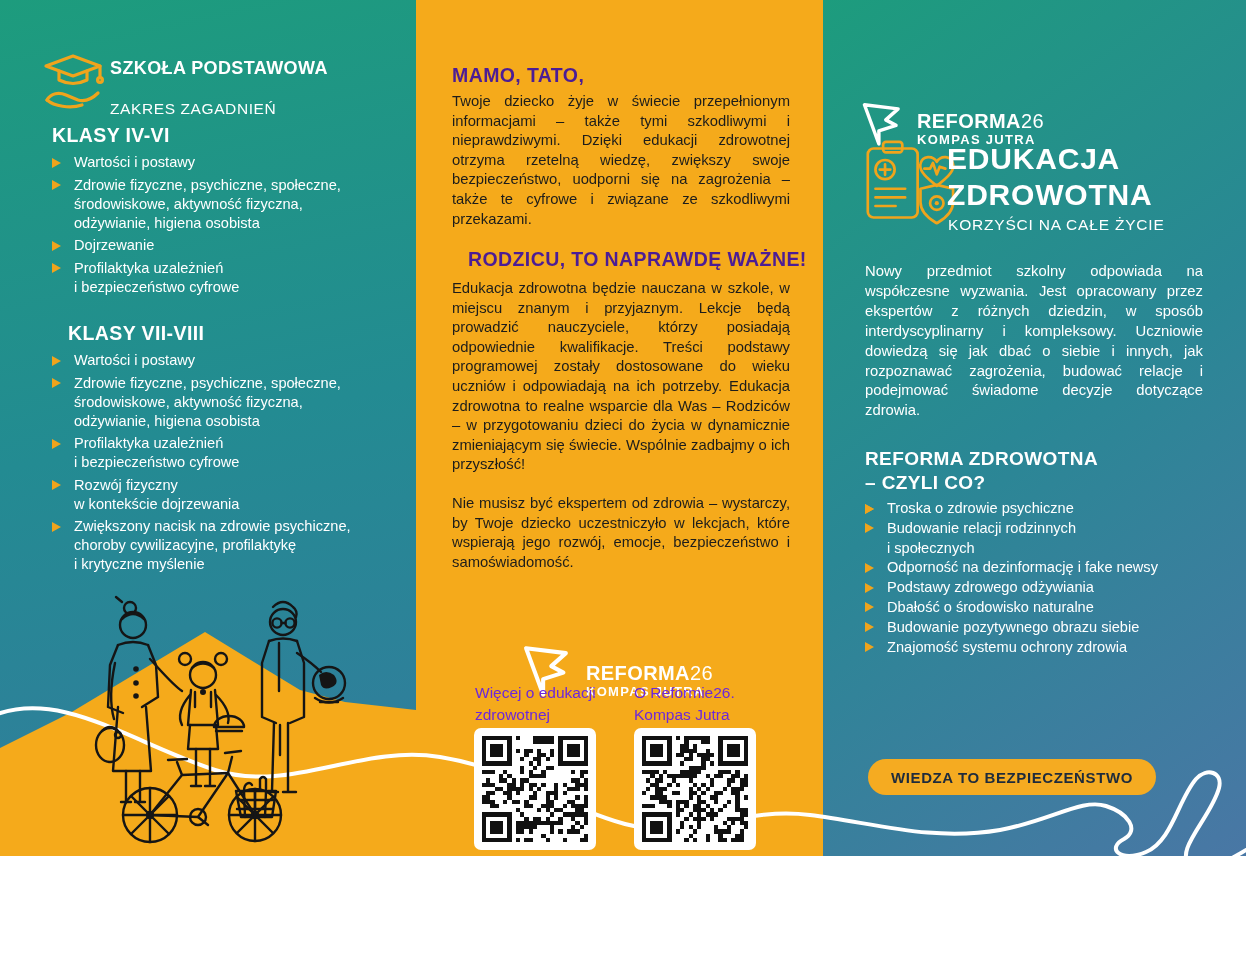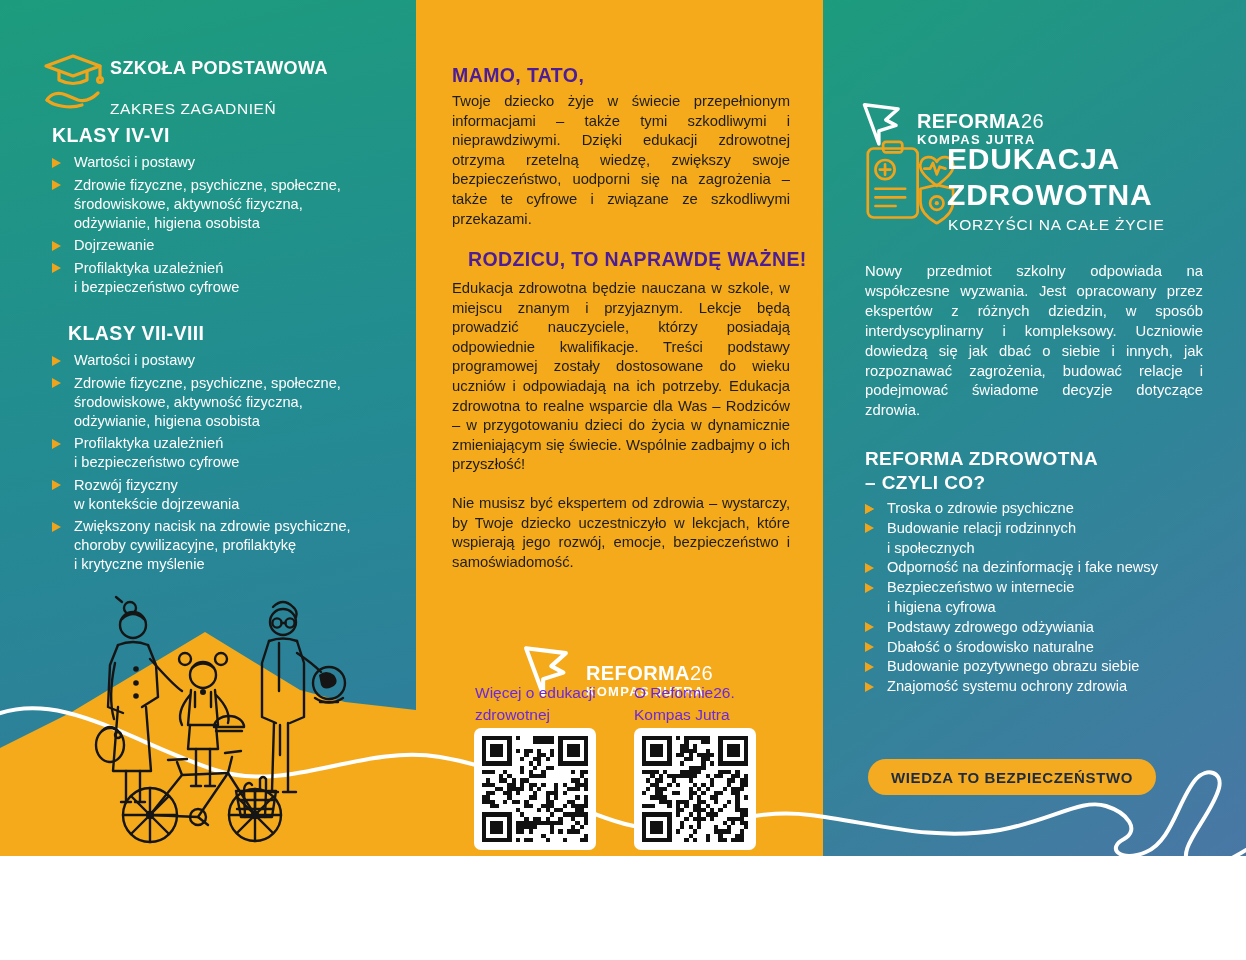--- a/index.html
+++ b/index.html
@@ -648,22 +648,20 @@
 
     <div class="abs h-white" style="left:42px;top:448px;font-size:19px;">REFORMA ZDROWOTNA</div>
     <div class="abs h-white" style="left:42px;top:472px;font-size:19px;">– CZYLI CO?</div>
 
     <ul class="blist tight abs" style="left:42px;top:499px;width:360px;">
       <li><span class="tri"></span></li>
       <li><span class="tri"></span><span class="pre">Troska o zdrowie psychiczne</span></li>
       <li><span class="tri"></span><span class="pre">Budowanie relacji rodzinnych
 i społecznych</span></li>
       <li><span class="tri"></span><span class="pre">Odporność na dezinformację i fake newsy</span></li>
-      <li><span class="tri"></span><span class="pre">Bezpieczeństwo w internecie
-i higiena cyfrowa</span></li>
       <li><span class="tri"></span><span class="pre">Podstawy zdrowego odżywiania</span></li>
       <li><span class="tri"></span><span class="pre">Dbałość o środowisko naturalne</span></li>
       <li><span class="tri"></span><span class="pre">Budowanie pozytywnego obrazu siebie</span></li>
       <li><span class="tri"></span><span class="pre">Znajomość systemu ochrony zdrowia</span></li>
     </ul>
 
     <div class="pill" role="button" style="left:45px;top:759px;width:288px;height:36px;">WIEDZA TO BEZPIECZEŃSTWO</div>
   </div>
 
   <svg class="wave" width="1246" height="890" viewBox="0 0 1246 890">

